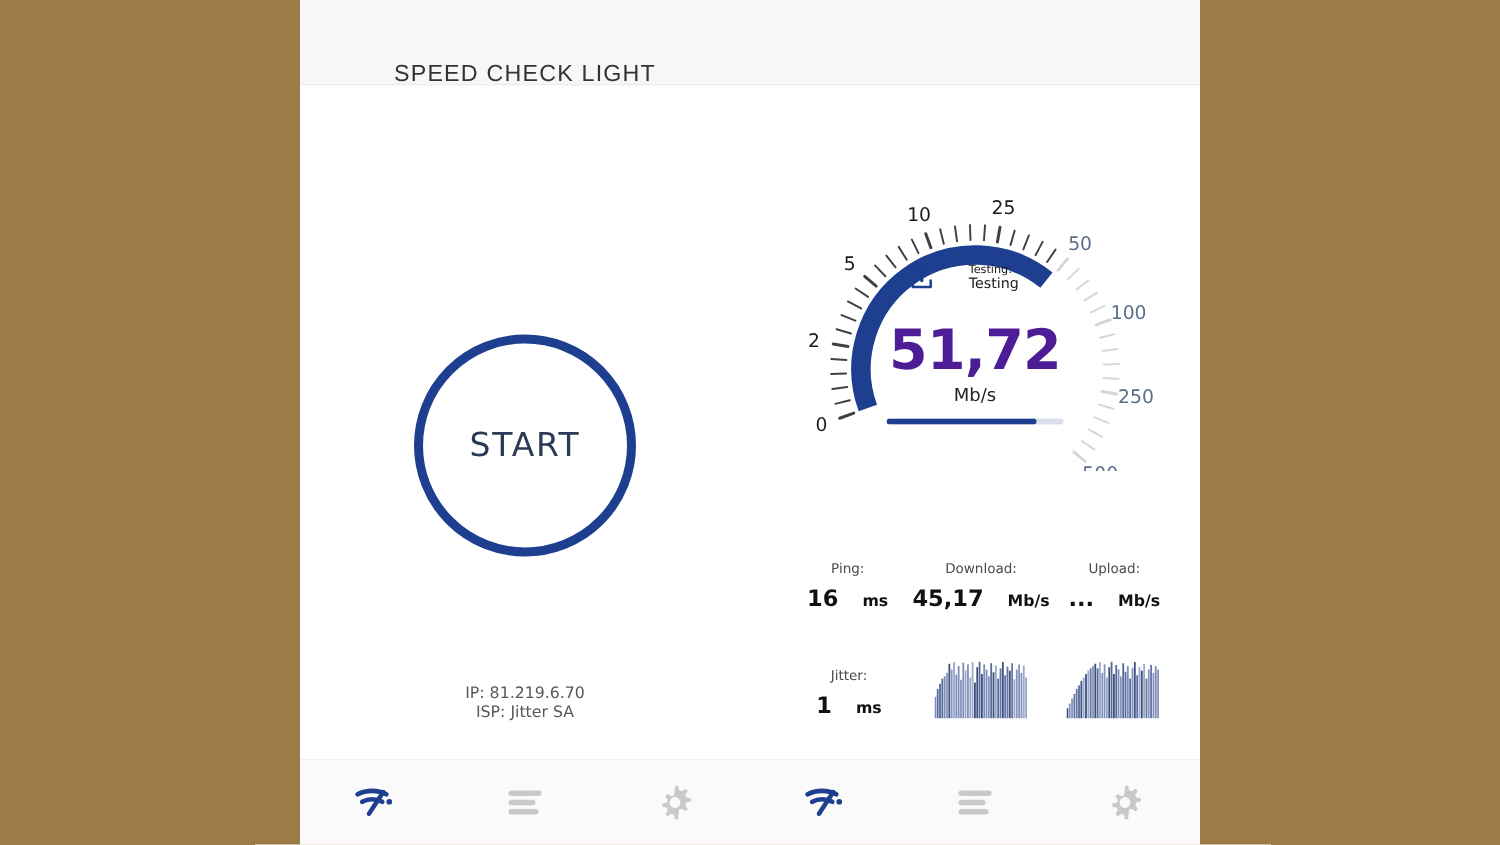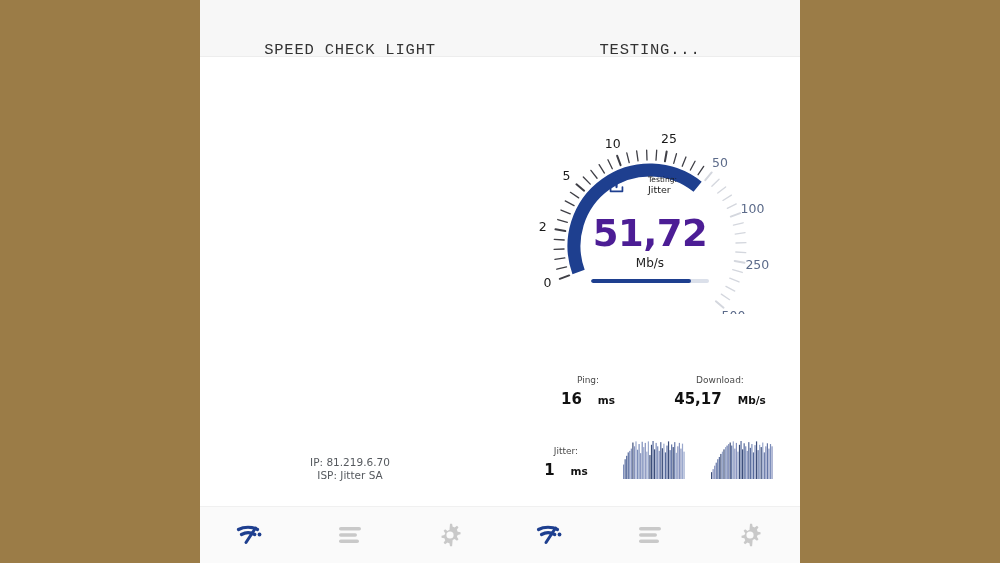--- a/index.html
+++ b/index.html
@@ -28,21 +28,21 @@
   .header-cell{
     width:50%;
     display:flex;
     align-items:center;
     justify-content:center;
   }
   .header-title{
     font-size:15.5px;
     letter-spacing:.8px;
     color:#333333;
-    font-family:Liberation Mono, monospace;
+    font-family:Liberation Sans, sans-serif;
     margin-top:44px;
   }
   
   .panes{
     flex:1;
     display:flex;
     position:relative;
     background:#ffffff;
   }
   .pane{
@@ -216,28 +216,30 @@
 </style>
 </head>
 <body>
 
 <div class="screen">
 
   <div class="header">
     <div class="header-cell">
       <span class="header-title">SPEED CHECK LIGHT</span>
     </div>
-    <div class="header-cell">
-      <span class="header-title">TESTING...</span>
-    </div>
   </div>
 
   <div class="panes">
 
     <div class="pane">
+      <div class="start-wrap">
+        <div class="start-btn">
+          <span class="start-label">START</span>
+        </div>
+      </div>
       <div class="ipinfo">
         <div>IP: 81.219.6.70</div>
         <div>ISP: Jitter SA</div>
       </div>
     </div>
 
     <div class="pane">
 
       <div class="gauge-wrap">
         <svg width="270" height="215" viewBox="0 0 270 215">
@@ -300,21 +302,21 @@
 
         <div class="center-overlay">
           <div class="testing-row">
             <svg class="up-icon" viewBox="0 0 20 22">
               <path d="M10 2 L10 14" stroke="#1E3F8F" stroke-width="2.6" fill="none" stroke-linecap="round"></path>
               <path d="M5 7 L10 2 L15 7" stroke="#1E3F8F" stroke-width="2.6" fill="none" stroke-linecap="round" stroke-linejoin="round"></path>
               <path d="M3 14 L3 19 L17 19 L17 14" stroke="#1E3F8F" stroke-width="2" fill="none" stroke-linecap="round" stroke-linejoin="round"></path>
             </svg>
             <div class="testing-txt">
               <div>Testing:</div>
-              <div class="t2">Jitter</div>
+              <div class="t2">Testing</div>
             </div>
           </div>
 
           <div class="big-val">51,72</div>
           <div class="unit">Mb/s</div>
 
           <div class="progress">
             <div class="progress-fill" id="progress-fill" style="width: 85%;"></div>
           </div>
         </div>
@@ -322,20 +324,24 @@
 
       <div class="stats">
         <div class="stats-row">
           <div class="stat">
             <div class="stat-label">Ping:</div>
             <div class="stat-value"><span>16</span><span class="u">ms</span></div>
           </div>
           <div class="stat">
             <div class="stat-label">Download:</div>
             <div class="stat-value"><span>45,17</span><span class="u">Mb/s</span></div>
+          </div>
+          <div class="stat">
+            <div class="stat-label">Upload:</div>
+            <div class="stat-value"><span>...</span><span class="u">Mb/s</span></div>
           </div>
         </div>
 
         <div class="stats-row2">
           <div class="stat">
             <div class="stat-label">Jitter:</div>
             <div class="stat-value"><span>1</span><span class="u">ms</span></div>
           </div>
           <div class="spark">
             <svg id="spark-dl" width="62" height="38" viewBox="0 0 62 38">

